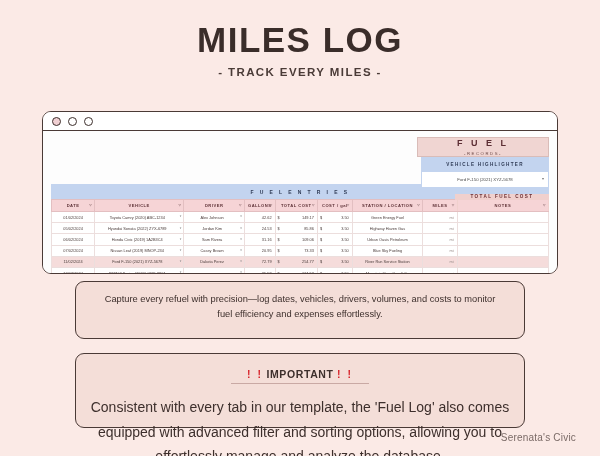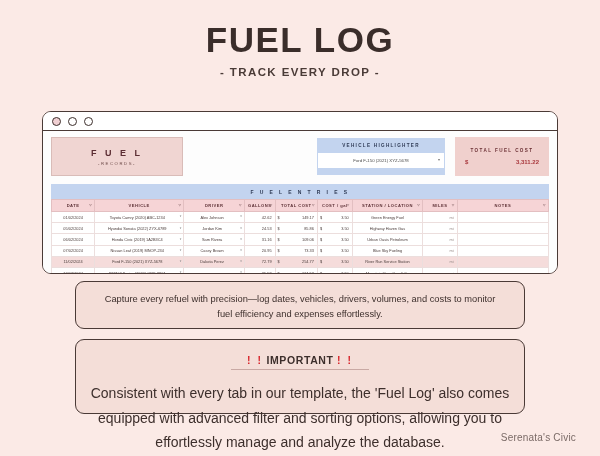--- a/index.html
+++ b/index.html
@@ -33,21 +33,21 @@
     display:flex;align-items:center;padding-left:9px;gap:7px;box-sizing:border-box;
   }
   .dot{width:9px;height:9px;border-radius:50%;border:1.3px solid #3c2f2c;box-sizing:border-box;}
   .dot.d1{background:#f0cfd2;}
   .dot.d2{background:#ffffff;}
   .dot.d3{background:#ffffff;}
 
   .sheet{position:relative;height:142px;background:#fdfdfd;padding:6px 8px 0 8px;box-sizing:border-box;}
 
   
-  .cards{display:flex;align-items:center;height:39px;}
+  .cards{display:flex;align-items:flex-end;height:39px;flex-direction:column;}
   .fuelcard{
     width:132px;height:39px;background:#f0d5d2;border:0.8px solid #d9bcb8;
     display:flex;flex-direction:column;align-items:center;justify-content:center;
     box-sizing:border-box;
   }
   .fuelcard .fl1{font-size:9px;font-weight:700;letter-spacing:3px;color:#5c2e34;}
   .fuelcard .fl2{font-size:4.2px;letter-spacing:1.6px;color:#6d4a48;margin-top:3px;}
   .spacer{flex:1;}
   .vhcard{width:128px;box-sizing:border-box;}
   .vh-head{
@@ -95,43 +95,43 @@
   td.money{text-align:right;position:relative;padding-left:9px;}
   td.money .cur{position:absolute;left:2px;top:2.6px;color:#4a3c3a;}
   td.miles{text-align:right;color:#9a8e8c;}
 
   
   .infobox{
     position:absolute;left:75px;width:450px;
     background:#f4ded8;border:1.1px solid #4a3a36;border-radius:9px;
     box-sizing:border-box;text-align:center;
   }
-  .box1{top:281px;height:48px;padding:10px 26px;}
+  .box1{top:281px;height:58px;padding:10px 26px;}
   .box1 p{margin:0;font-size:9.3px;line-height:1.65;color:#3d2f2c;}
-  .box2{top:339px;height:75px;padding:10px 4px;}
+  .box2{top:353px;height:75px;padding:10px 4px;}
   .imp{
     display:inline-block;font-size:10.5px;font-weight:600;color:#3d2f2c;
     letter-spacing:0.6px;border-bottom:1px solid #c9a9a4;padding:0 16px 3px 16px;
   }
   .imp .bang{color:#d8272d;font-weight:700;letter-spacing:2px;}
   .box2 p{margin:11px 0 0 0;font-size:14px;line-height:1.75;color:#3d2f2c;}
 
   .footer{
     position:absolute;right:24px;bottom:13px;
     font-size:10px;color:#7a6a66;letter-spacing:0.2px;
   }
 </style>
 </head>
 <body>
 
 <div class="page">
 
   <div class="header">
-    <div class="title">FUEL LOG</div>
-    <div class="subtitle">- TRACK EVERY DROP -</div>
+    <div class="title">MILES LOG</div>
+    <div class="subtitle">- TRACK EVERY MILES -</div>
   </div>
 
   <div class="window">
 
     <div class="titlebar">
       <span class="dot d1"></span>
       <span class="dot d2"></span>
       <span class="dot d3"></span>
     </div>
 

